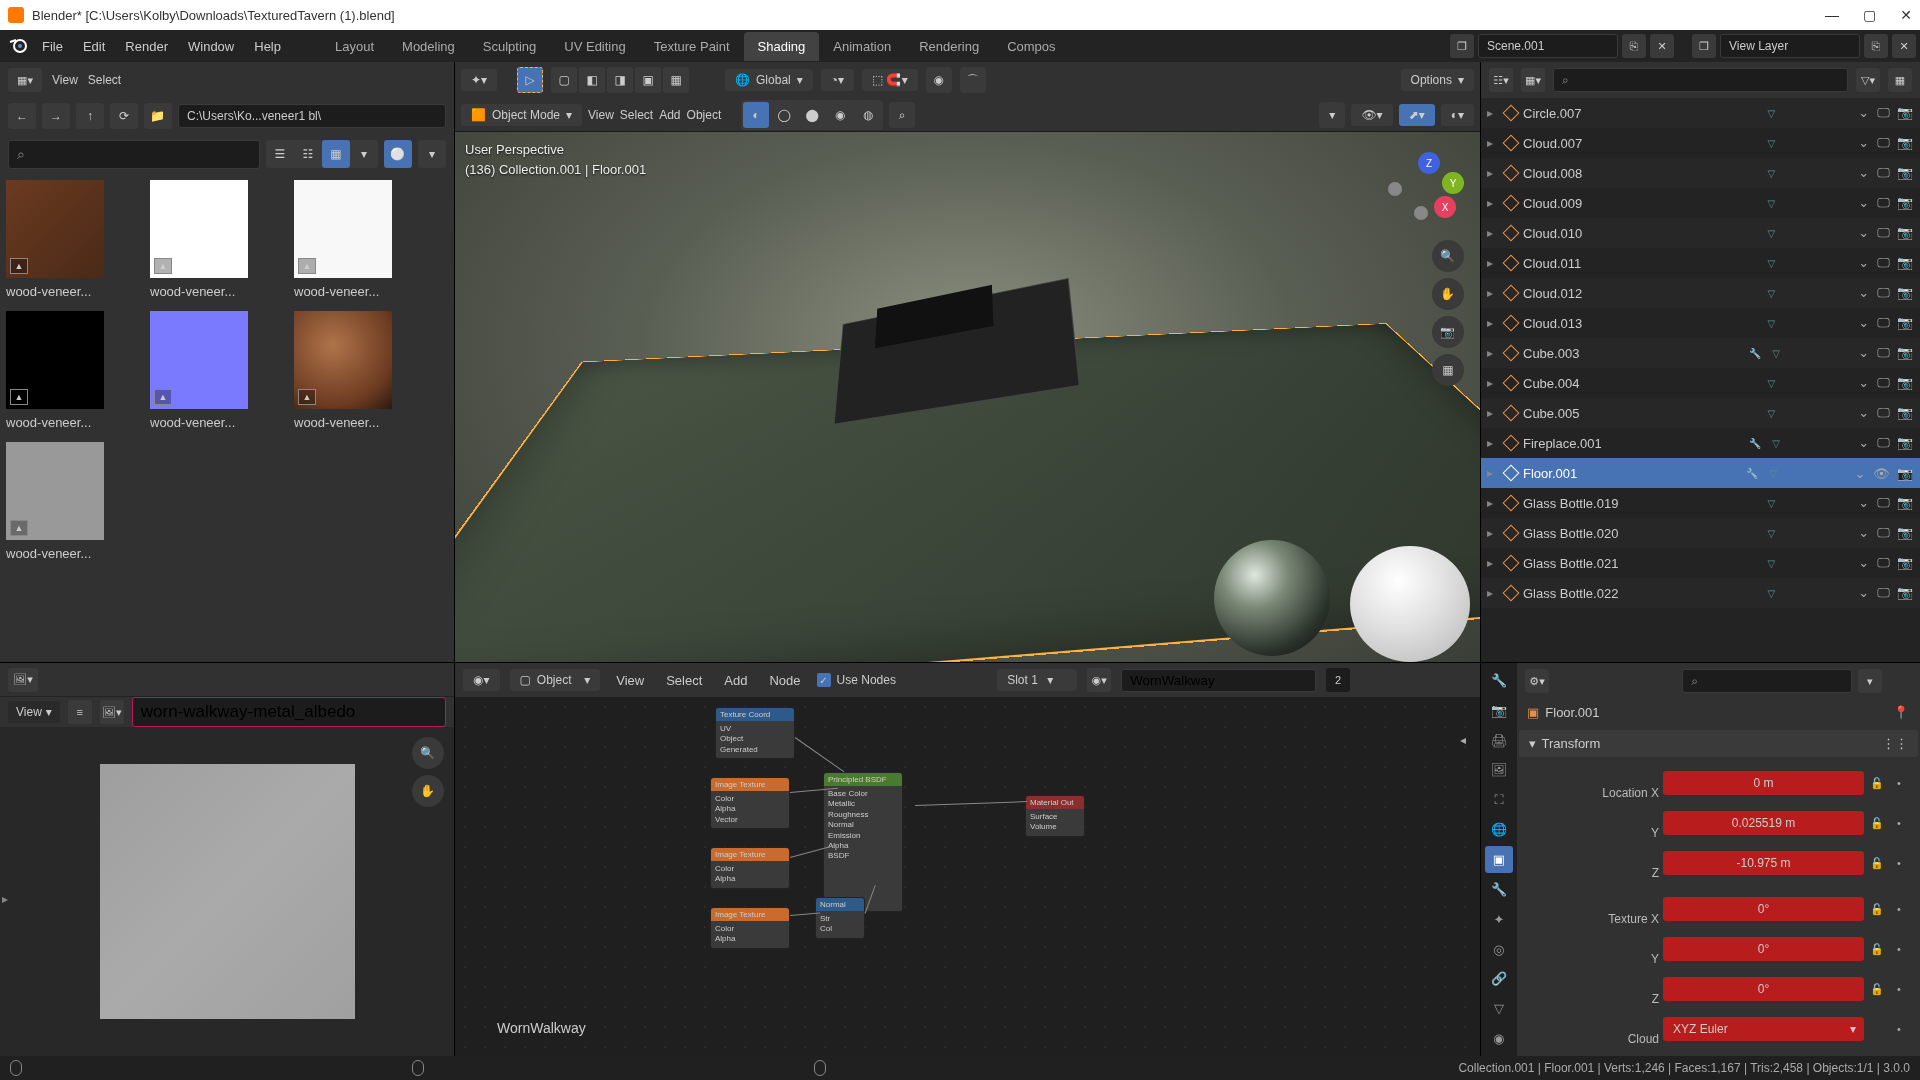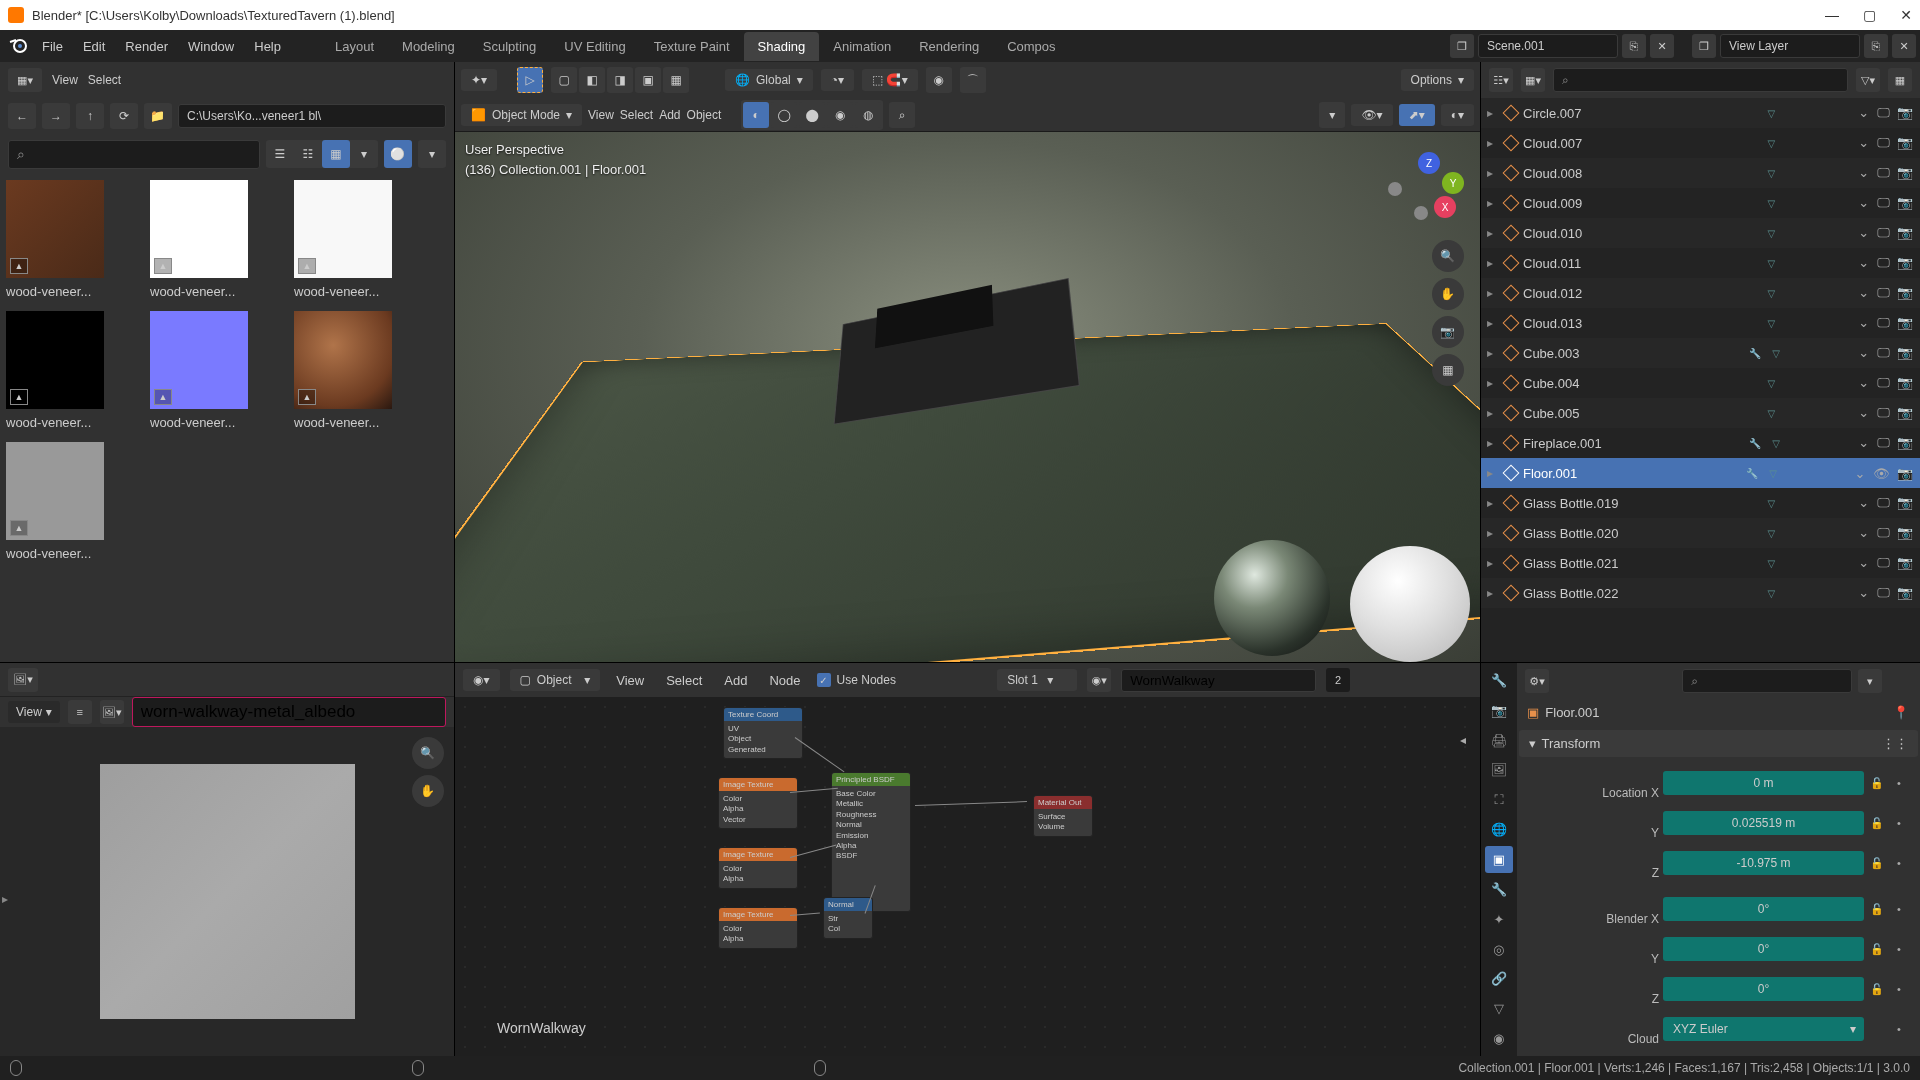--- a/index.html
+++ b/index.html
@@ -88,21 +88,21 @@
 .sphere-reflect { position: absolute; bottom: 6px; right: 150px; width: 116px; height: 116px; border-radius: 50%; background: radial-gradient(circle at 35% 30%, #dfe8df 0%, #7a8876 30%, #2a322a 70%, #0c0c0c 100%); }
 .sphere-gray { position: absolute; bottom: 0; right: 10px; width: 120px; height: 116px; border-radius: 50%; background: radial-gradient(circle at 40% 30%, #fff 0%, #e0e0e0 45%, #b5b5b5 100%); }
 
 
 .node-editor { height: 394px; background: #1f1f1f; border-top: 1px solid #000; position: relative; }
 .ne-hdr { height: 34px; background: #313131; display: flex; align-items: center; padding: 0 8px; gap: 10px; }
 .ne-menu { padding: 4px 6px; cursor: pointer; font-size: 13px; }
 .check { width: 14px; height: 14px; background: #4772b3; border-radius: 2px; display: inline-flex; align-items: center; justify-content: center; font-size: 10px; }
 .ne-mat { background: #1c1c1c; border: 1px solid #3a3a3a; padding: 3px 8px; border-radius: 3px; min-width: 120px; }
 .ne-canvas { position: absolute; inset: 34px 0 0 0; background-image: radial-gradient(circle, #2a2a2a 1px, transparent 1px); background-size: 20px 20px; }
-.node { position: absolute; background: #3a3a3a; border: 1px solid #222; border-radius: 3px; font-size: 8px; margin-left: 8px; }
+.node { position: absolute; background: #3a3a3a; border: 1px solid #222; border-radius: 3px; font-size: 8px; }
 .node-hdr { padding: 2px 4px; border-radius: 3px 3px 0 0; font-size: 8px; }
 .nh-orange { background: #c96a2e; }
 .nh-green { background: #4a7a2e; }
 .nh-red { background: #8a2e2e; }
 .nh-blue { background: #2e5a8a; }
 .node-body { padding: 3px 4px; line-height: 1.3; }
 .ne-matlabel { position: absolute; bottom: 20px; left: 42px; font-size: 14px; color: #ccc; }
 .ne-expand { position: absolute; right: 6px; top: 36px; width: 14px; height: 14px; color: #aaa; cursor: pointer; }
 .link { position: absolute; border-top: 1px solid #888; height: 0; transform-origin: left center; }
 
@@ -131,21 +131,21 @@
 .prop-body { flex: 1; background: #313131; overflow: hidden; }
 .prop-hdr-row { height: 36px; display: flex; align-items: center; padding: 0 8px; gap: 6px; }
 .prop-hdr-row .srch { flex: 0.5; background: #1c1c1c; border: 1px solid #3a3a3a; border-radius: 3px; padding: 4px 8px; display: flex; align-items: center; }
 .prop-hdr-row .srch::before { content: "⌕"; margin-right: 4px; color: #888; }
 .prop-obj { display: flex; align-items: center; padding: 6px 10px; gap: 6px; font-size: 13px; }
 .prop-name-field { background: #1c1c1c; border: 1px solid #3a3a3a; padding: 5px 8px; border-radius: 3px; margin: 4px 10px; font-size: 13px; }
 .prop-panel { margin: 4px 2px; }
 .prop-panel-hdr { background: #3a3a3a; padding: 6px 10px; border-radius: 3px; font-size: 13px; display: flex; align-items: center; gap: 6px; }
 .prop-field-row { display: flex; align-items: center; padding: 3px 10px; gap: 4px; }
 .prop-label { width: 130px; text-align: right; font-size: 12px; color: #bbb; margin-top: 20px; }
-.prop-input { flex: 1; background: #0f766e; border-radius: 3px; padding: 5px 0; text-align: center; font-size: 12px; }
+.prop-input { flex: 1; background: #b91c1c; border-radius: 3px; padding: 5px 0; text-align: center; font-size: 12px; }
 .prop-icon-after { width: 18px; color: #aaa; font-size: 11px; text-align: center; }
 
 
 .statusbar { height: 24px; background: #202020; display: flex; align-items: center; padding: 0 10px; font-size: 12px; gap: 20px; color: #aaa; }
 .statusbar .right { margin-left: auto; }
 .mouse-ic { width: 12px; height: 16px; border: 1.5px solid #888; border-radius: 6px; }
 </style>
 </head>
 <body>
 
@@ -681,21 +681,21 @@
               <span class="prop-icon-after">•</span>
             </div>
           <div class="prop-field-row">
               <span class="prop-label">Z</span>
               <span class="prop-input">-10.975 m</span>
               <span class="prop-icon-after">🔓</span>
               <span class="prop-icon-after">•</span>
             </div>
           <div style="height:6px"></div>
           <div class="prop-field-row">
-              <span class="prop-label">Blender X</span>
+              <span class="prop-label">Texture X</span>
               <span class="prop-input">0°</span>
               <span class="prop-icon-after">🔓</span>
               <span class="prop-icon-after">•</span>
             </div>
           <div class="prop-field-row">
               <span class="prop-label">Y</span>
               <span class="prop-input">0°</span>
               <span class="prop-icon-after">🔓</span>
               <span class="prop-icon-after">•</span>
             </div>

